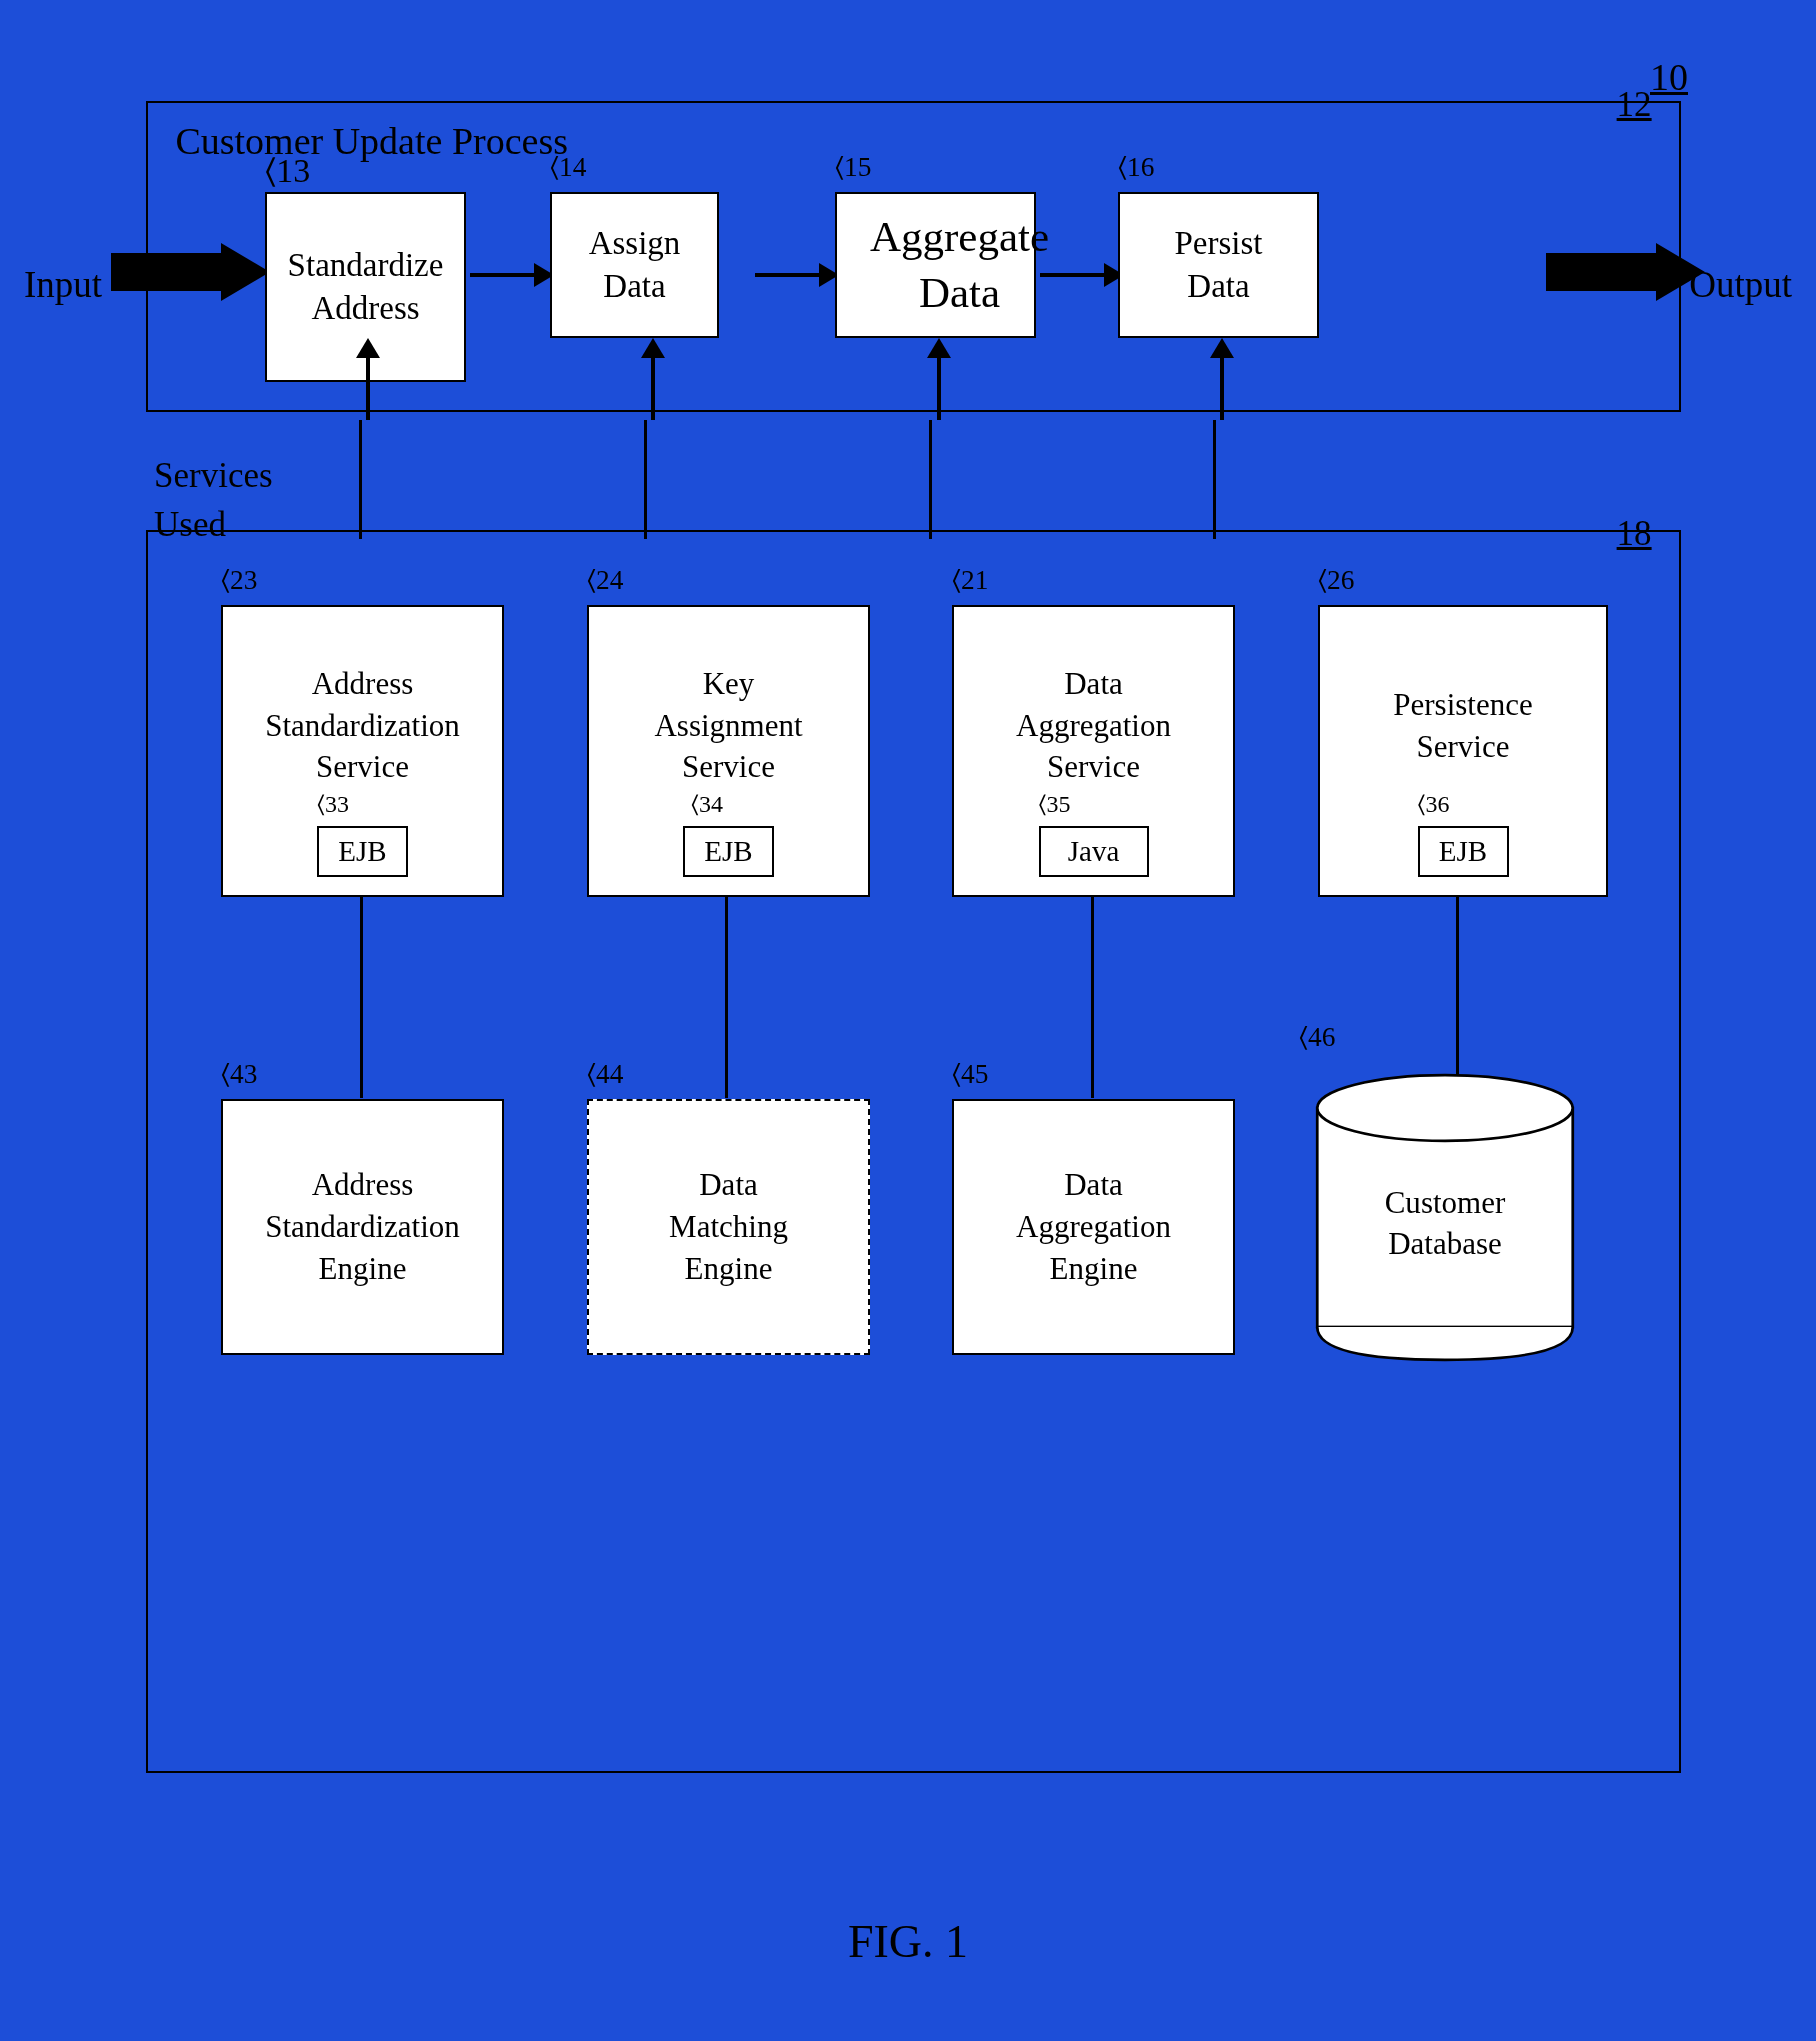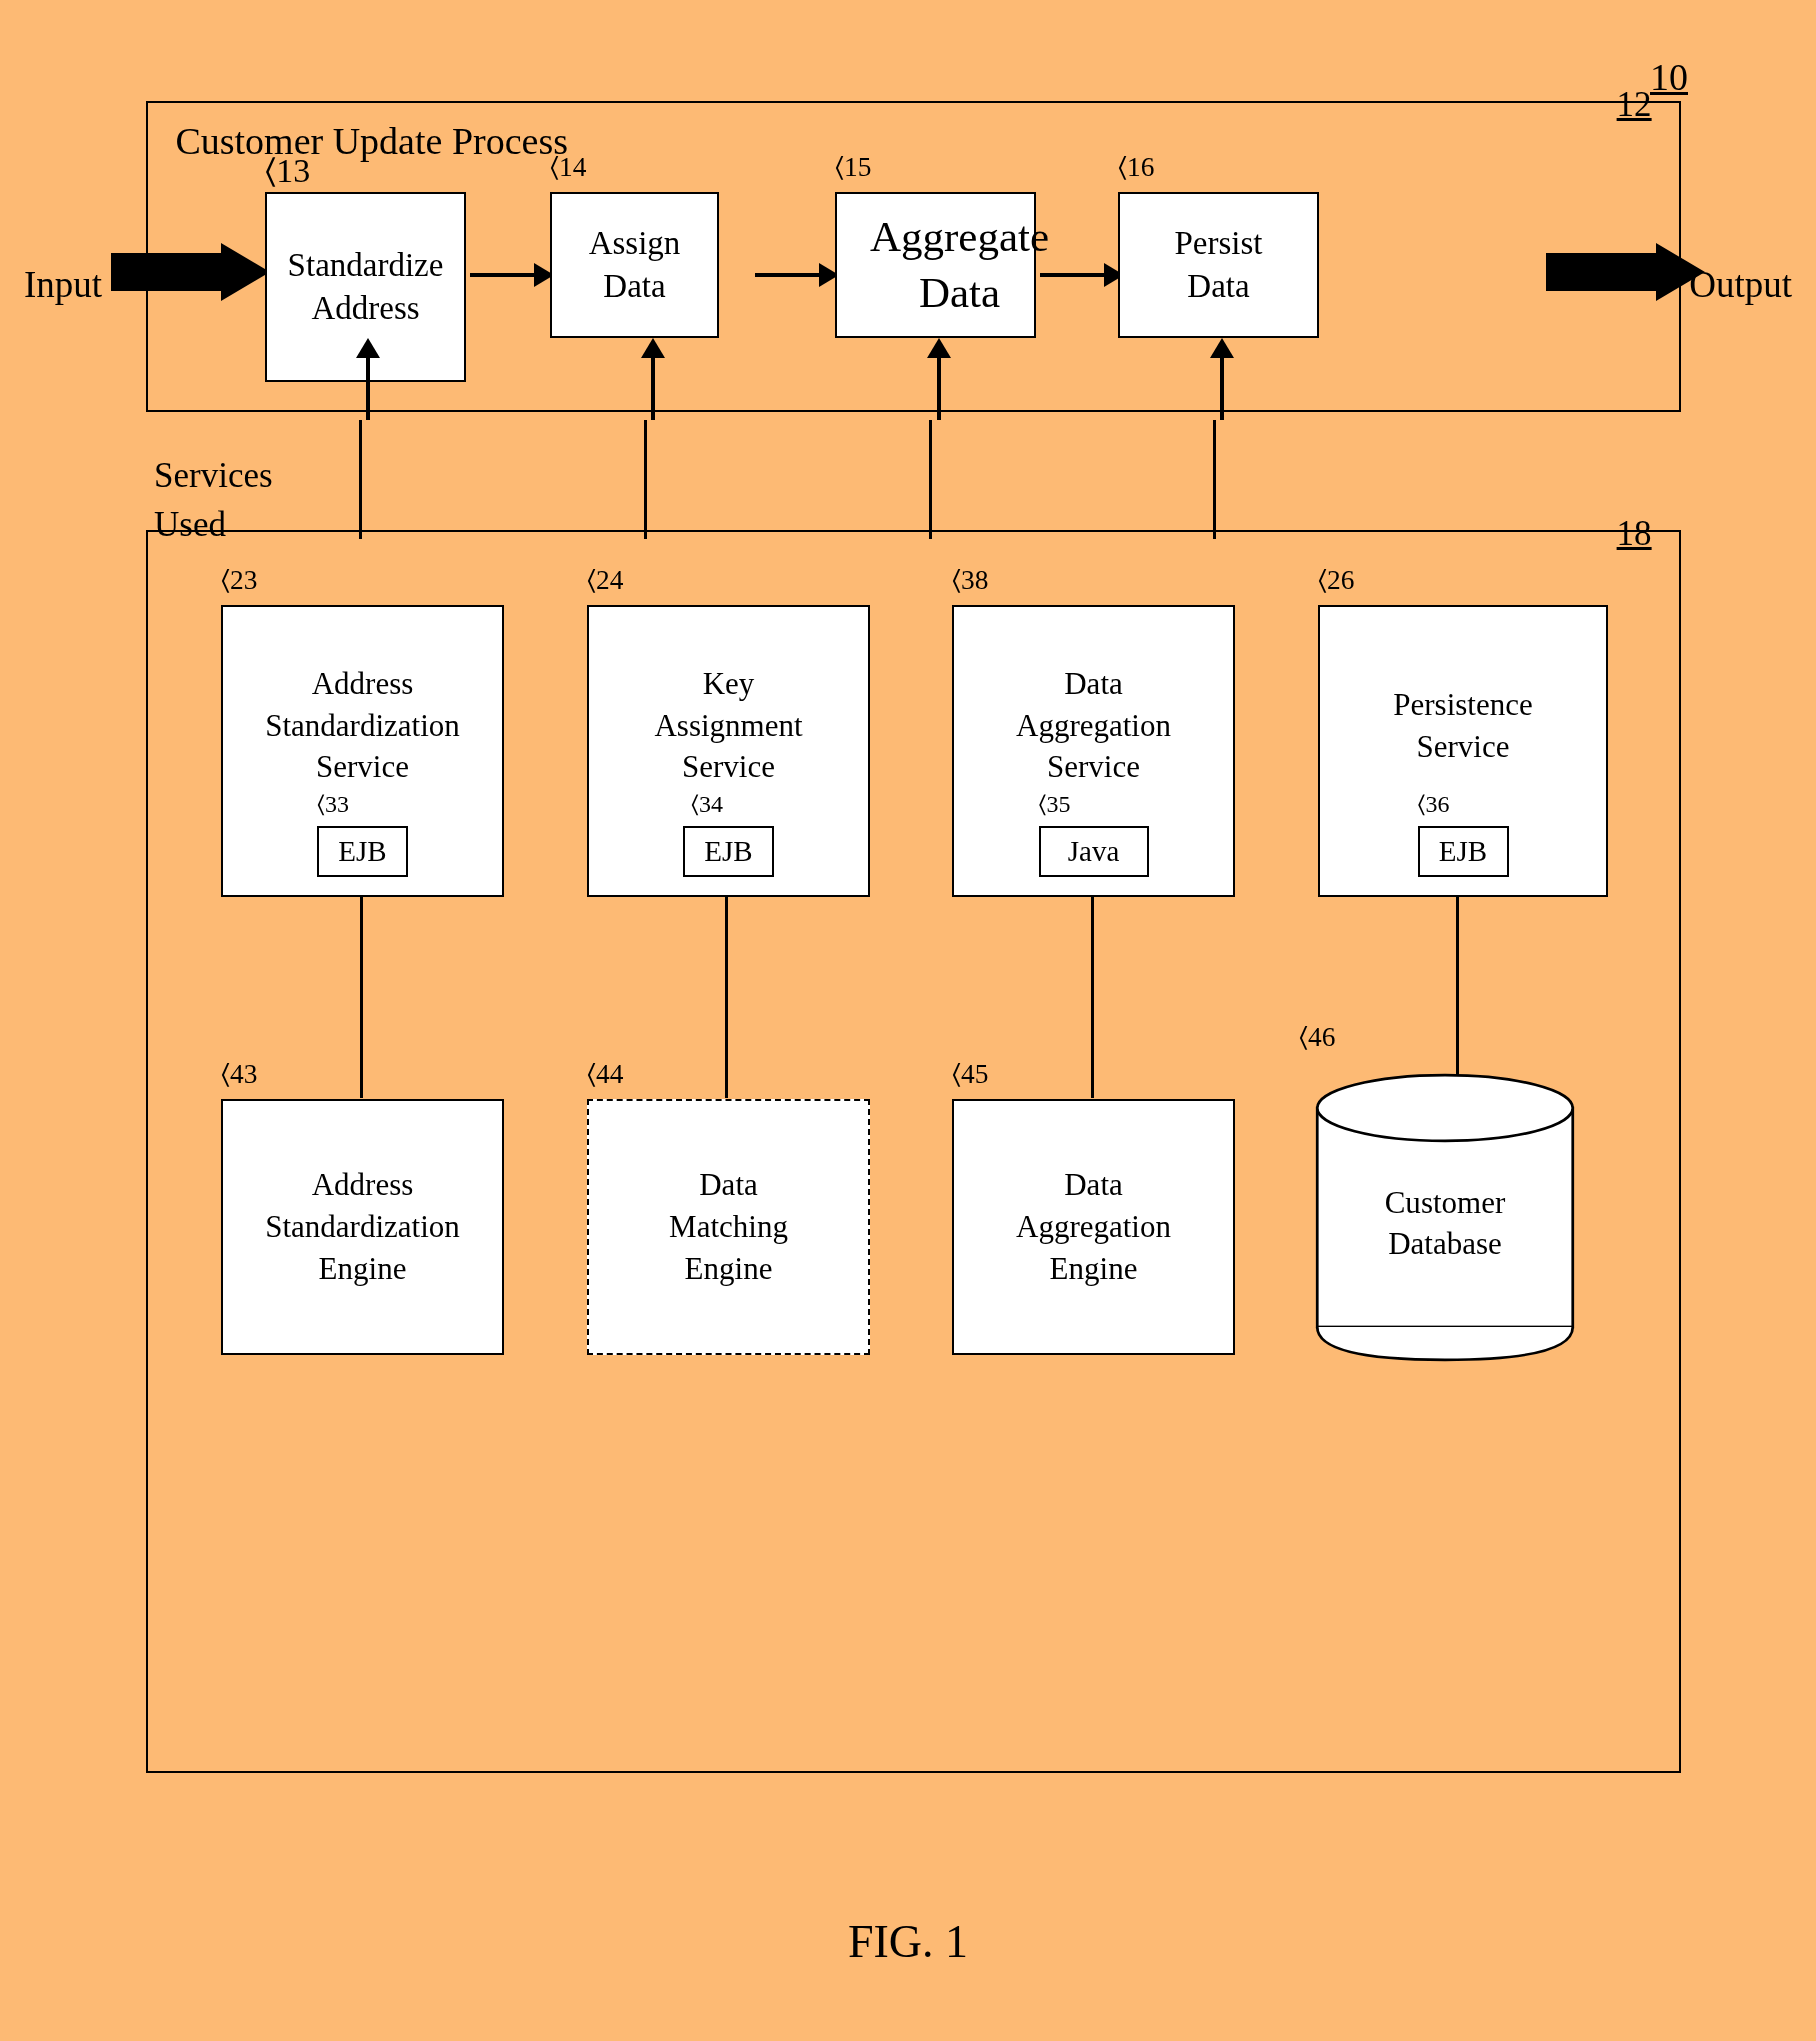--- a/index.html
+++ b/index.html
@@ -9,21 +9,21 @@
       width: 1816px;
       height: 2041px;
       position: relative;
       overflow: hidden;
     }
 
     .page {
       width: 1816px;
       height: 2041px;
       position: relative;
-      background: #fdba74;
+      background: #1d4ed8;
     }
 
     
     .fig-number-top {
       position: absolute;
       top: 55px;
       right: 128px;
       font-size: 38px;
       text-decoration: underline;
     }
@@ -210,21 +210,21 @@
       <div style="width:283px; height:292px; border:2.7px solid #000; display:flex; flex-direction:column; align-items:center; justify-content:space-between; padding:18.3px 9.1px 18.3px 9.1px; background:#fff;">
         <div style="font-size:31px; text-align:center; line-height:1.35; flex:1; display:flex; align-items:center; justify-content:center;">Key<br>Assignment<br>Service</div>
         <div style="position:relative;">
           <span style="font-size:24px; position:absolute; top:-35px; left:8px;">〈34</span>
           <div style="width:91px; height:51px; border:2.7px solid #000; display:flex; align-items:center; justify-content:center; font-size:29px;">EJB</div>
         </div>
       </div>
     </div>
 
     <div style="position:absolute; top:73px; left:804px;">
-      <span style="font-size:27.4px; position:absolute; top:-40px; left:0;">〈38</span>
+      <span style="font-size:27.4px; position:absolute; top:-40px; left:0;">〈21</span>
       <div style="width:283px; height:292px; border:2.7px solid #000; display:flex; flex-direction:column; align-items:center; justify-content:space-between; padding:18.3px 9.1px 18.3px 9.1px; background:#fff;">
         <div style="font-size:31px; text-align:center; line-height:1.35; flex:1; display:flex; align-items:center; justify-content:center;">Data<br>Aggregation<br>Service</div>
         <div style="position:relative;">
           <span style="font-size:24px; position:absolute; top:-35px; left:0;">〈35</span>
           <div style="width:110px; height:51px; border:2.7px solid #000; display:flex; align-items:center; justify-content:center; font-size:29px;">Java</div>
         </div>
       </div>
     </div>
 
     <div style="position:absolute; top:73px; left:1170px;">

